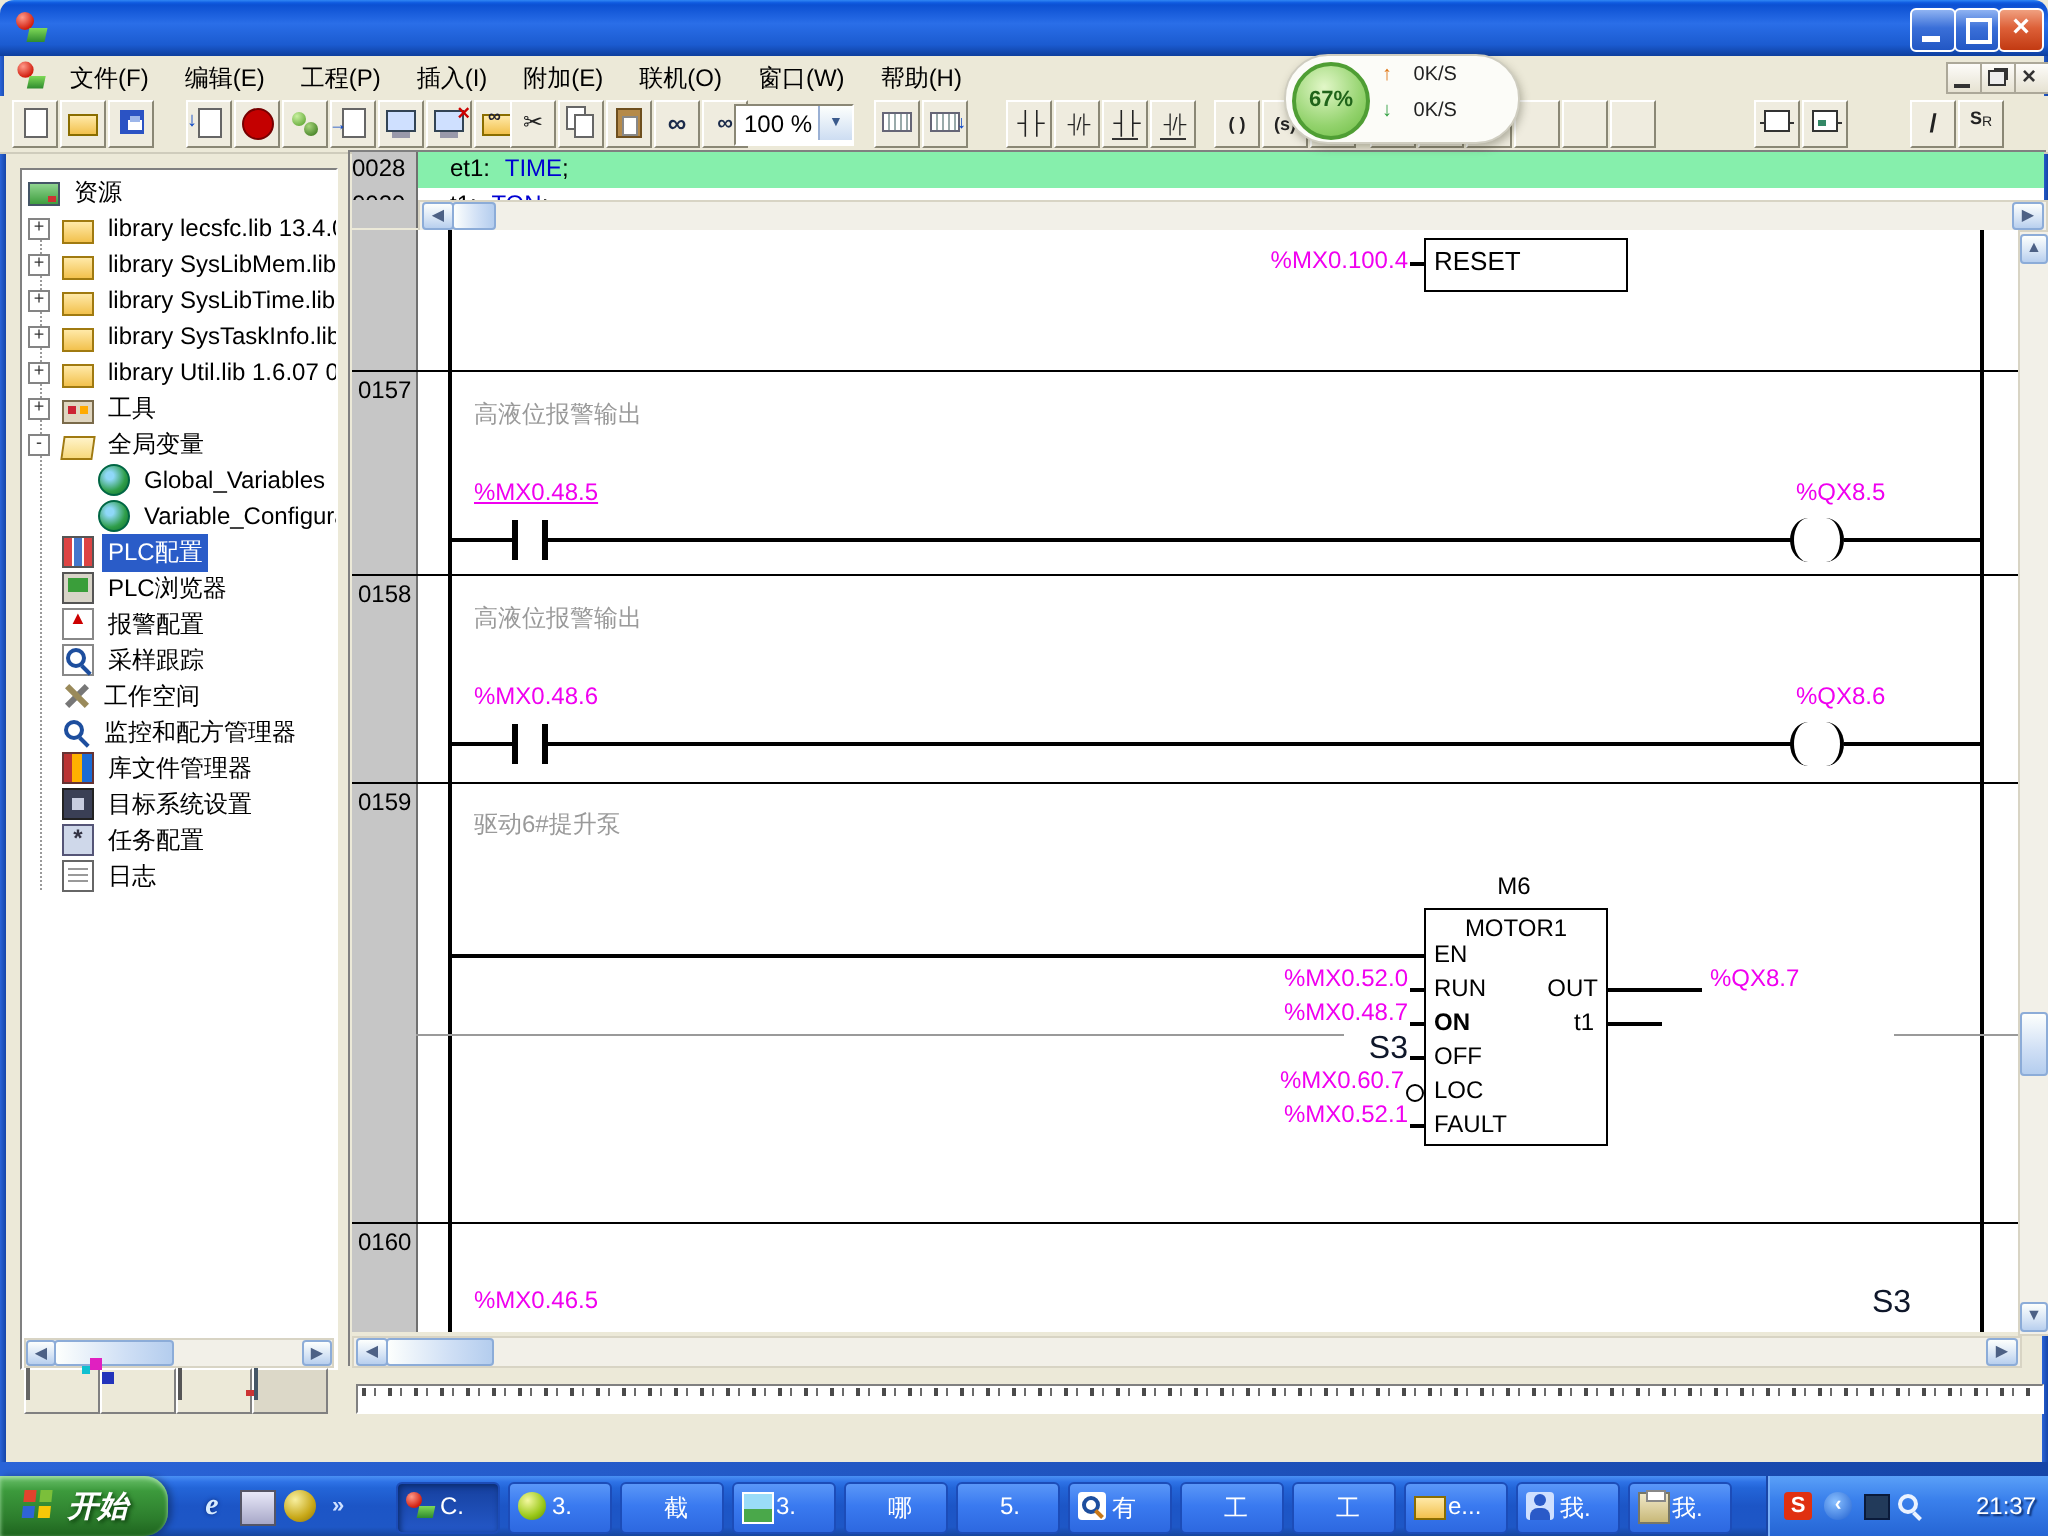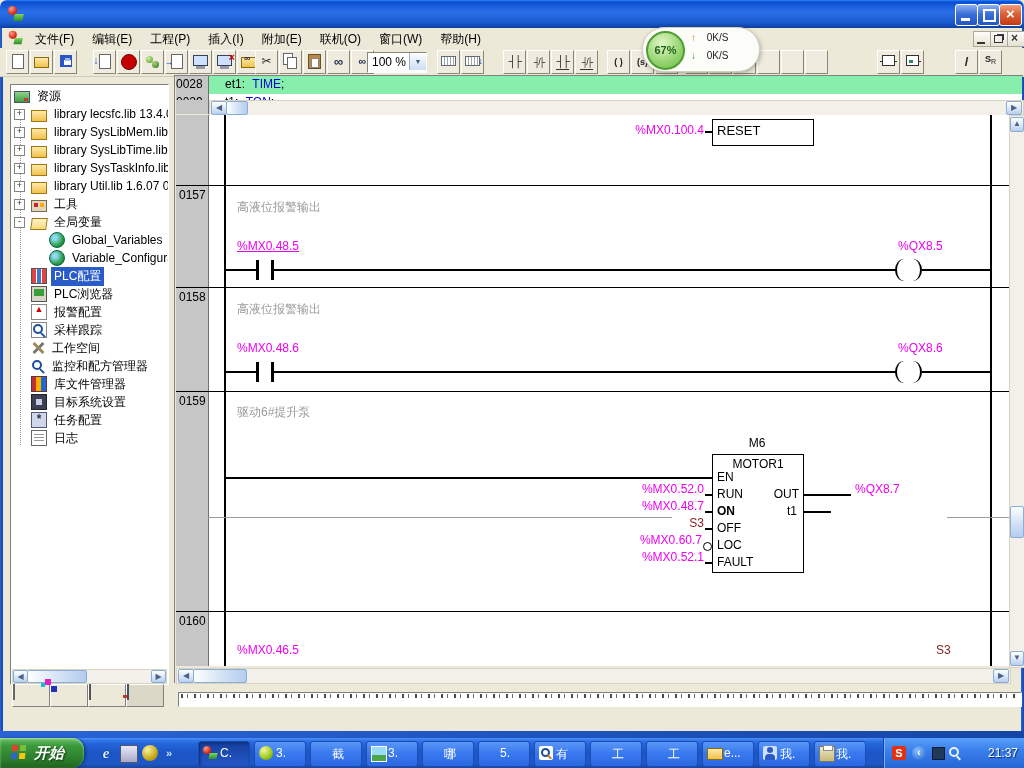--- a/index.html
+++ b/index.html
@@ -189,21 +189,21 @@
   .nsep{position:absolute;left:0;width:833px;height:1px;background:#000;}
   .wire{position:absolute;height:2px;background:#000;}
   .grayline{position:absolute;height:1px;background:#9a9a9a;}
   .cbar{position:absolute;width:3px;height:20px;background:#000;}
   .arcl{position:absolute;width:9px;height:22px;border-left:2px solid #000;
     border-top-left-radius:9px 11px;border-bottom-left-radius:9px 11px;}
   .arcr{position:absolute;width:9px;height:22px;border-right:2px solid #000;
     border-top-right-radius:9px 11px;border-bottom-right-radius:9px 11px;}
   .ncmt{position:absolute;color:#9a9a9a;font-size:12px;white-space:nowrap;}
   .opm{position:absolute;color:#f000f0;font-size:12px;white-space:nowrap;}
-  .opb{position:absolute;color:#7f1d1d;font-size:12px;white-space:nowrap;}
+  .opb{position:absolute;color:#0f172a;font-size:16px;white-space:nowrap;}
   .opr{width:88px;text-align:right;}
   .negcirc{position:absolute;width:7px;height:7px;border:1px solid #000;border-radius:50%;background:#fff;}
   .fbbox{position:absolute;border:1px solid #000;background:#fff;}
   .fbtitle{position:absolute;left:0;right:0;top:2px;text-align:center;font-size:12px;}
   .fbinst{position:absolute;text-align:center;font-size:12px;width:90px;}
   .fbpin{position:absolute;font-size:12px;}
   .boxtext{position:absolute;font-size:13px;}
 
   
   #msgpane{position:absolute;left:178px;top:692px;width:842px;height:13px;background:#fff;

